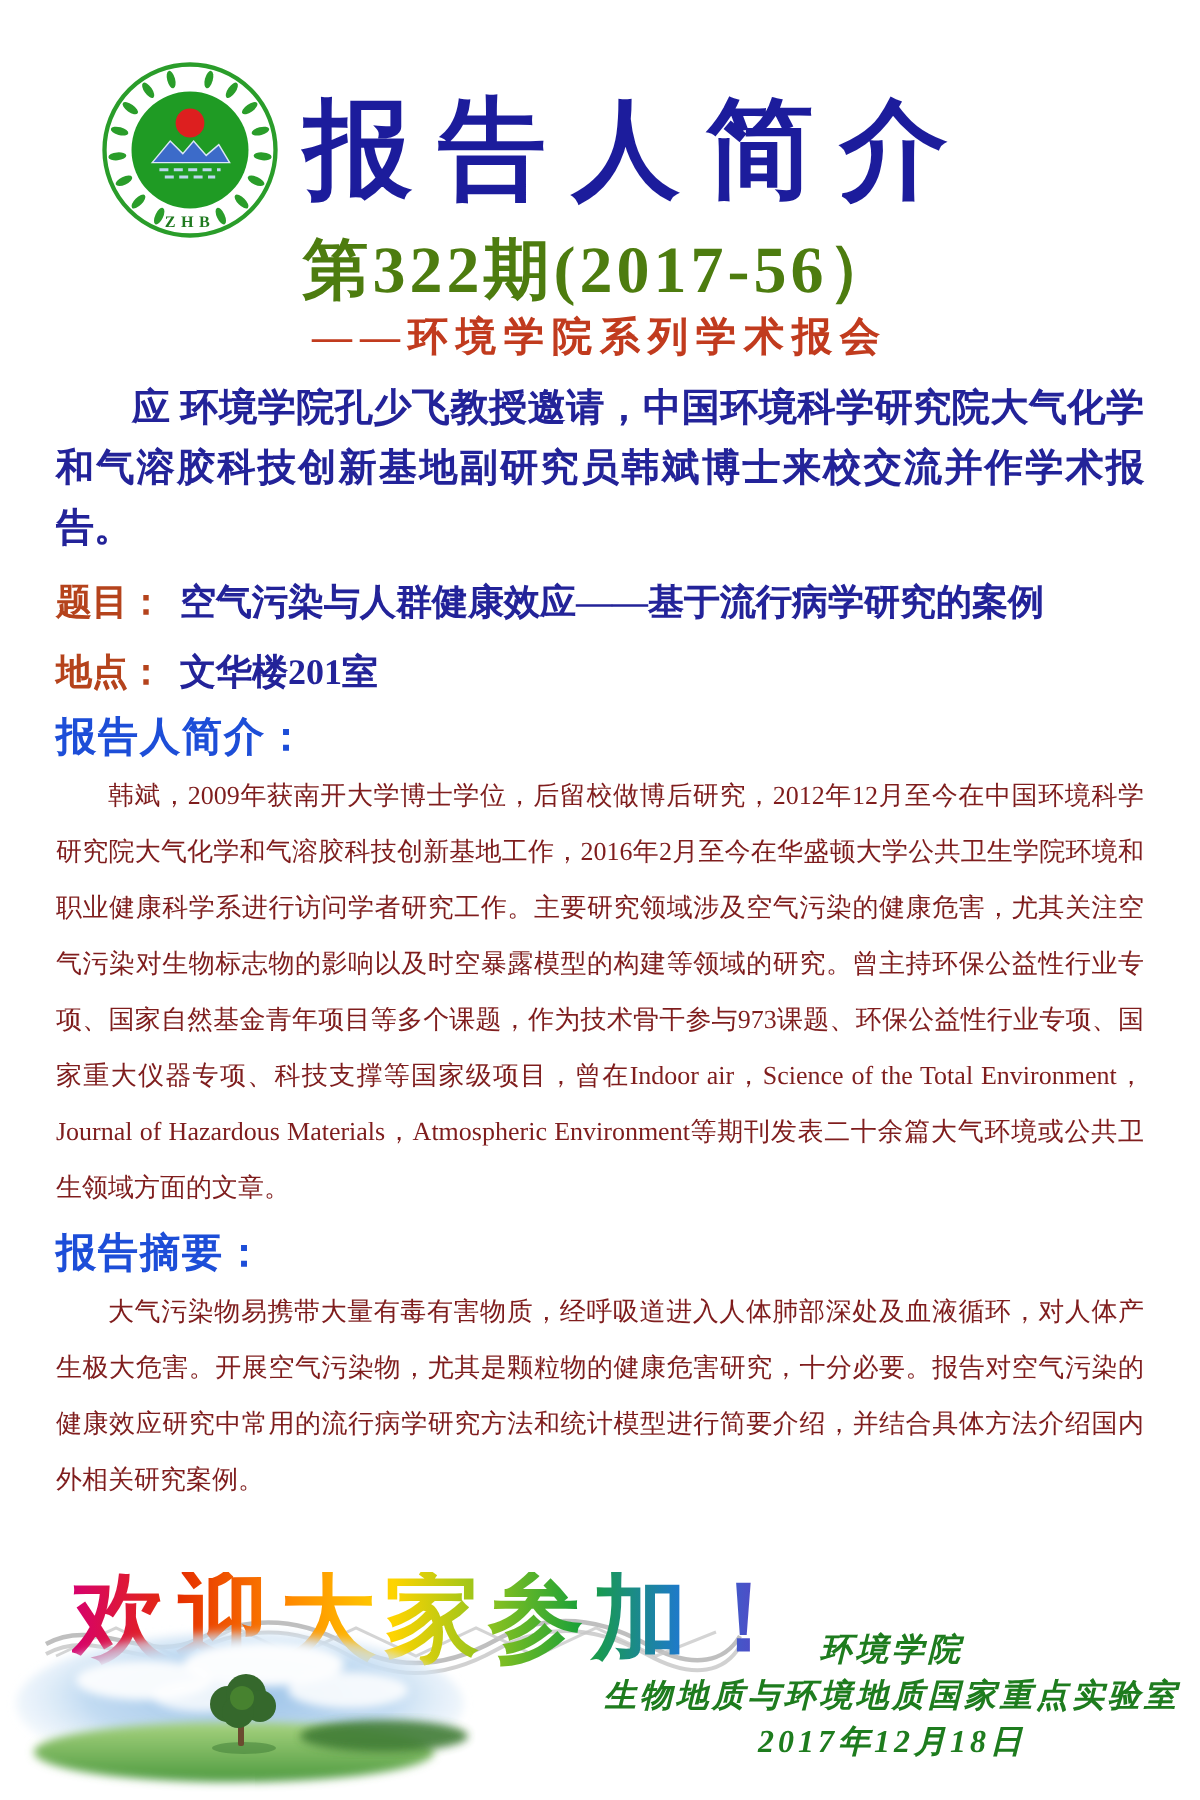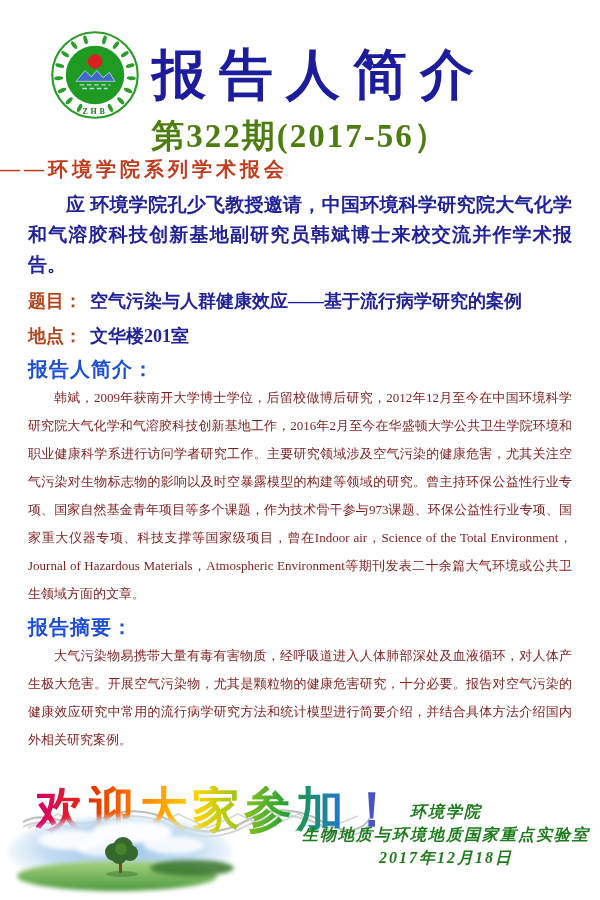--- a/index.html
+++ b/index.html
@@ -12,21 +12,21 @@
   .logo{width:90px;height:90px;flex:0 0 auto;}
   .forum-title{
     margin:0 0 0 12px;font-size:54px;font-weight:bold;color:#1c1c9c;
     letter-spacing:13px;white-space:nowrap;line-height:1;
   }
   .issue{
     margin-top:-4px;text-align:center;font-size:33px;font-weight:bold;
     color:#4d7c0f;letter-spacing:2px;line-height:40px;
   }
   .series-subtitle{
-    margin-top:0;text-align:left;font-size:20px;font-weight:bold;
+    margin-top:0;text-align:center;font-size:20px;font-weight:bold;
     color:#c13b1e;letter-spacing:4px;line-height:26px;
   }
   
   .main{margin:8px 28px 0 28px;}
   .intro{
     margin:0;font-size:19px;line-height:30px;font-weight:bold;color:#232399;
     text-indent:2em;text-align:justify;
   }
   .field-line{margin-top:7px;font-size:18px;line-height:28px;font-weight:bold;}
   .field-label{color:#b5431c;margin-right:8px;}
@@ -44,21 +44,21 @@
   .swoosh{position:absolute;left:18px;top:22px;z-index:1;}
   .welcome{
     position:absolute;left:36px;top:10px;z-index:2;
     font-size:48px;font-weight:bold;letter-spacing:4px;line-height:1;white-space:nowrap;
     background:linear-gradient(90deg,#d6006e 0%,#e63000 15%,#ff8a00 30%,#ffd400 44%,#8fc31f 57%,#18a038 70%,#1e78d0 84%,#7030c0 100%);
     -webkit-background-clip:text;background-clip:text;color:transparent;
     -webkit-text-fill-color:transparent;
   }
   .landscape{position:absolute;left:2px;top:34px;z-index:3;}
   .footer-block{
-    position:absolute;left:300px;top:24px;width:292px;z-index:2;
+    position:absolute;left:300px;top:38px;width:292px;z-index:2;
     text-align:center;color:#1e7c1e;font-weight:bold;font-style:italic;
     font-size:16px;line-height:23px;letter-spacing:2px;
   }
 </style>
 </head>
 <body>
 
 <div class="page">
 
   <header class="masthead">

